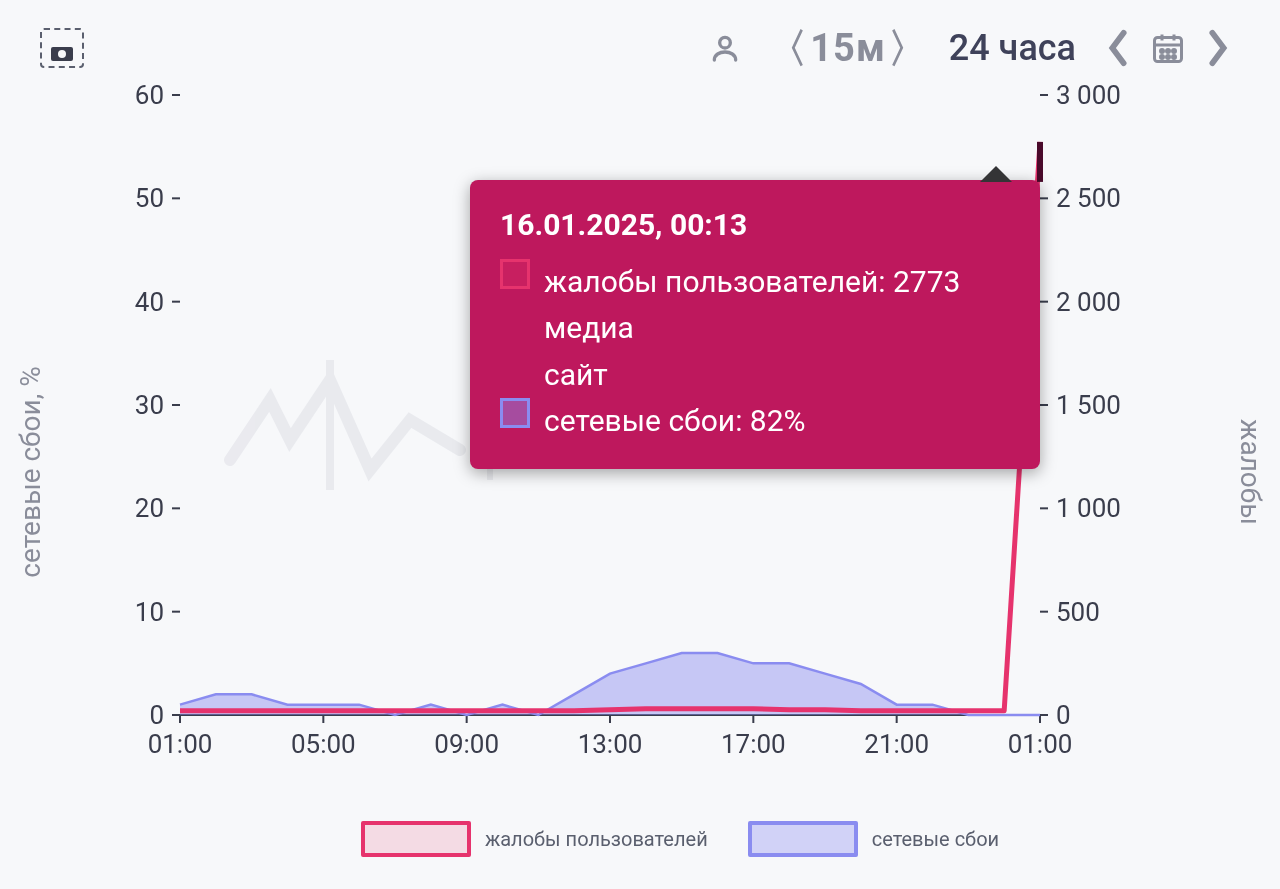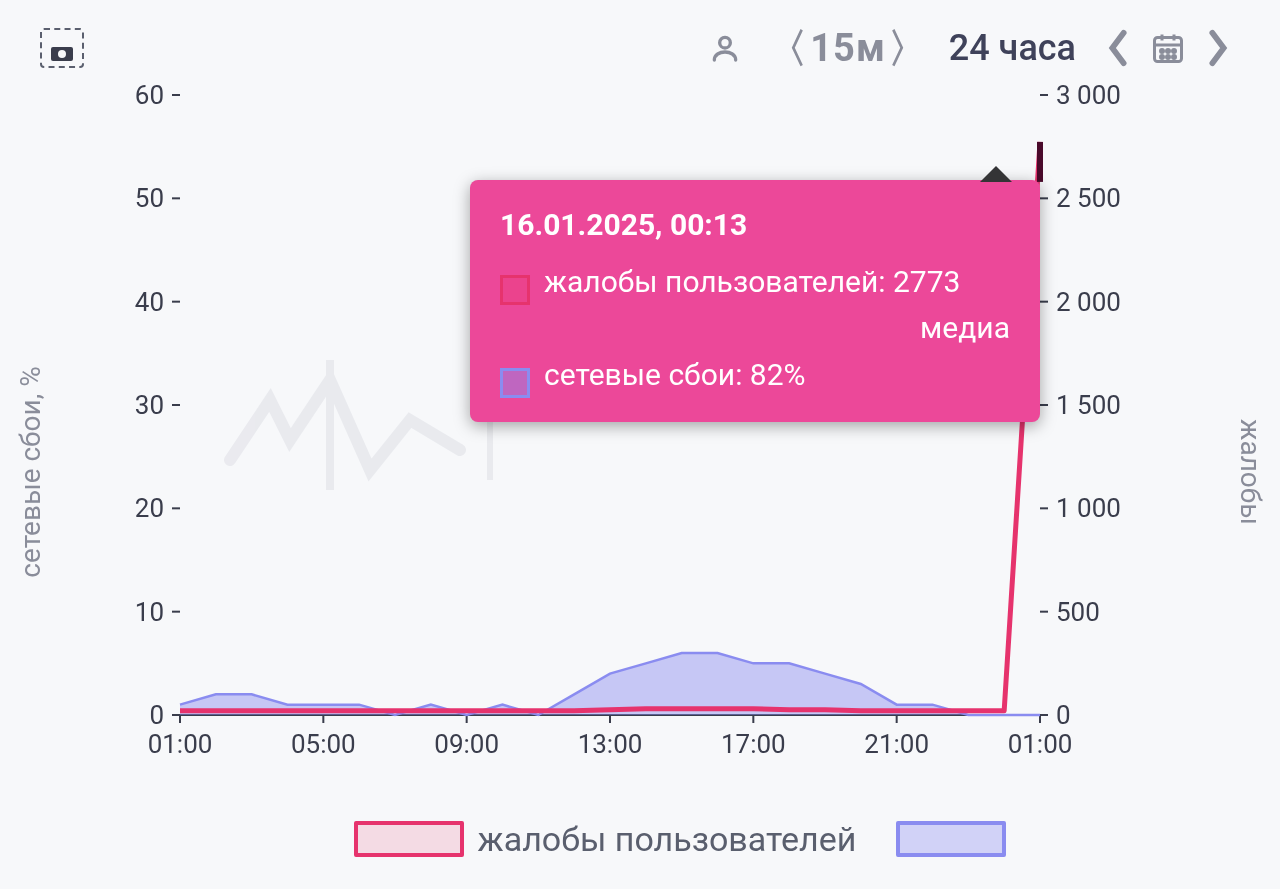--- a/index.html
+++ b/index.html
@@ -19,32 +19,32 @@
   .nav-group { display: inline-flex; align-items: center; gap: 6px; color: #8a8d9a; }
 
   
   .chart-wrap { position: absolute; top: 85px; left: 40px; right: 40px; bottom: 30px; }
 
   
   .y-left-title { position: absolute; left: -10px; top: 50%; transform: translate(-50%, -50%) rotate(-90deg); transform-origin: center; color: #8a8d9a; font-size: 28px; white-space: nowrap; }
   .y-right-title { position: absolute; right: -10px; top: 50%; transform: translate(50%, -50%) rotate(90deg); transform-origin: center; color: #8a8d9a; font-size: 28px; white-space: nowrap; }
 
   
-  .legend-row { position: absolute; left: 120px; right: 40px; bottom: 26px; height: 48px; display: flex; align-items: center; justify-content: center; gap: 40px; font-size: 34px; color: #5a5f6e; }
+  .legend-row { position: absolute; left: 120px; right: 40px; bottom: 26px; height: 48px; display: flex; align-items: center; justify-content: center; gap: 40px; font-size: 20px; color: #5a5f6e; }
   .legend-item { display: inline-flex; align-items: center; gap: 14px; }
   .swatch { width: 110px; height: 36px; border: 4px solid; border-radius: 2px; }
   .swatch.pink  { border-color: #e6336d; background: rgba(230,51,109,0.15); }
   .swatch.lilac { border-color: #8a8cf0; background: rgba(138,140,240,0.35); }
 
   
-  .tooltip { position: absolute; background: #ec4899; color: #fff; border-radius: 8px; padding: 22px 30px 24px 30px; font-size: 30px; line-height: 1.55; box-shadow: 0 4px 16px rgba(0,0,0,0.35); }
+  .tooltip { position: absolute; background: #be185d; color: #fff; border-radius: 8px; padding: 22px 30px 24px 30px; font-size: 30px; line-height: 1.55; box-shadow: 0 4px 16px rgba(0,0,0,0.35); }
   .tooltip::before { content: ""; position: absolute; right: 28px; top: -14px; width: 0; height: 0; border-left: 16px solid transparent; border-right: 16px solid transparent; border-bottom: 16px solid #343436; }
   .tooltip .ts { font-weight: 700; margin-bottom: 10px; }
-  .tooltip .row { display: flex; align-items: flex-end; gap: 14px; }
-  .tooltip .sub { padding-left: 44px; color: #fff; text-align: right; }
+  .tooltip .row { display: flex; align-items: flex-start; gap: 14px; }
+  .tooltip .sub { padding-left: 44px; color: #fff; }
   .mini-swatch { width: 30px; height: 30px; border: 3px solid; }
   .mini-swatch.pink  { border-color: #e6336d; background: rgba(230,51,109,0.25); }
   .mini-swatch.lilac { border-color: #8a8cf0; background: rgba(138,140,240,0.45); }
 
   
   .tick-label { font-size: 26px; fill: #3a3d4c; }
   .axis-line  { stroke: #3a3d4c; stroke-width: 2; }
 
   
   .watermark { fill: #d0d2da; }
@@ -178,31 +178,33 @@
       <line id="pink-spike-cap" stroke="#4a0a2b" stroke-width="6" x1="1000" x2="1000" y1="56.9133333333333" y2="96.9133333333333"></line>
     </svg>
 
     <div class="tooltip" style="left:430px; top:95px; width:570px;">
       <div class="ts">16.01.2025, 00:13</div>
       <div class="row">
         <span class="mini-swatch pink"></span>
         <span>жалобы пользователей: 2773</span>
       </div>
       <div class="sub">медиа</div>
+      <div class="sub">сайт</div>
       <div class="row">
         <span class="mini-swatch lilac"></span>
         <span>сетевые сбои: 82%</span>
       </div>
     </div>
 
   </div>
 
   <div class="legend-row">
     <span class="legend-item">
       <span class="swatch pink"></span>
       <span>жалобы пользователей</span>
     </span>
     <span class="legend-item">
       <span class="swatch lilac"></span>
+      <span>сетевые сбои</span>
     </span>
   </div>
 
 </div>
 
 </body></html>

